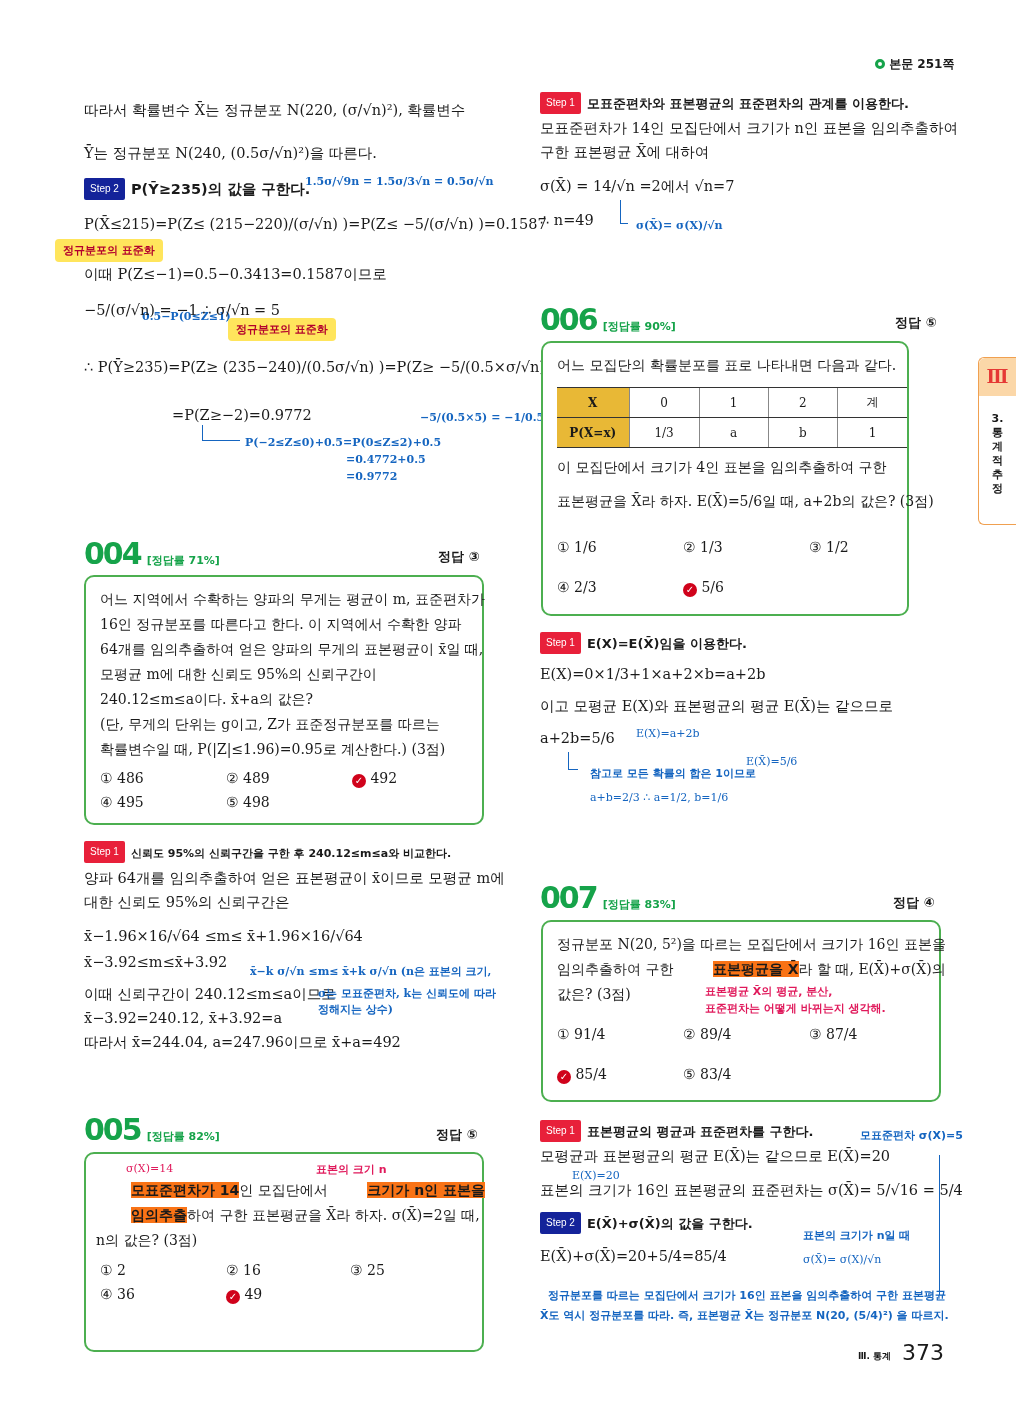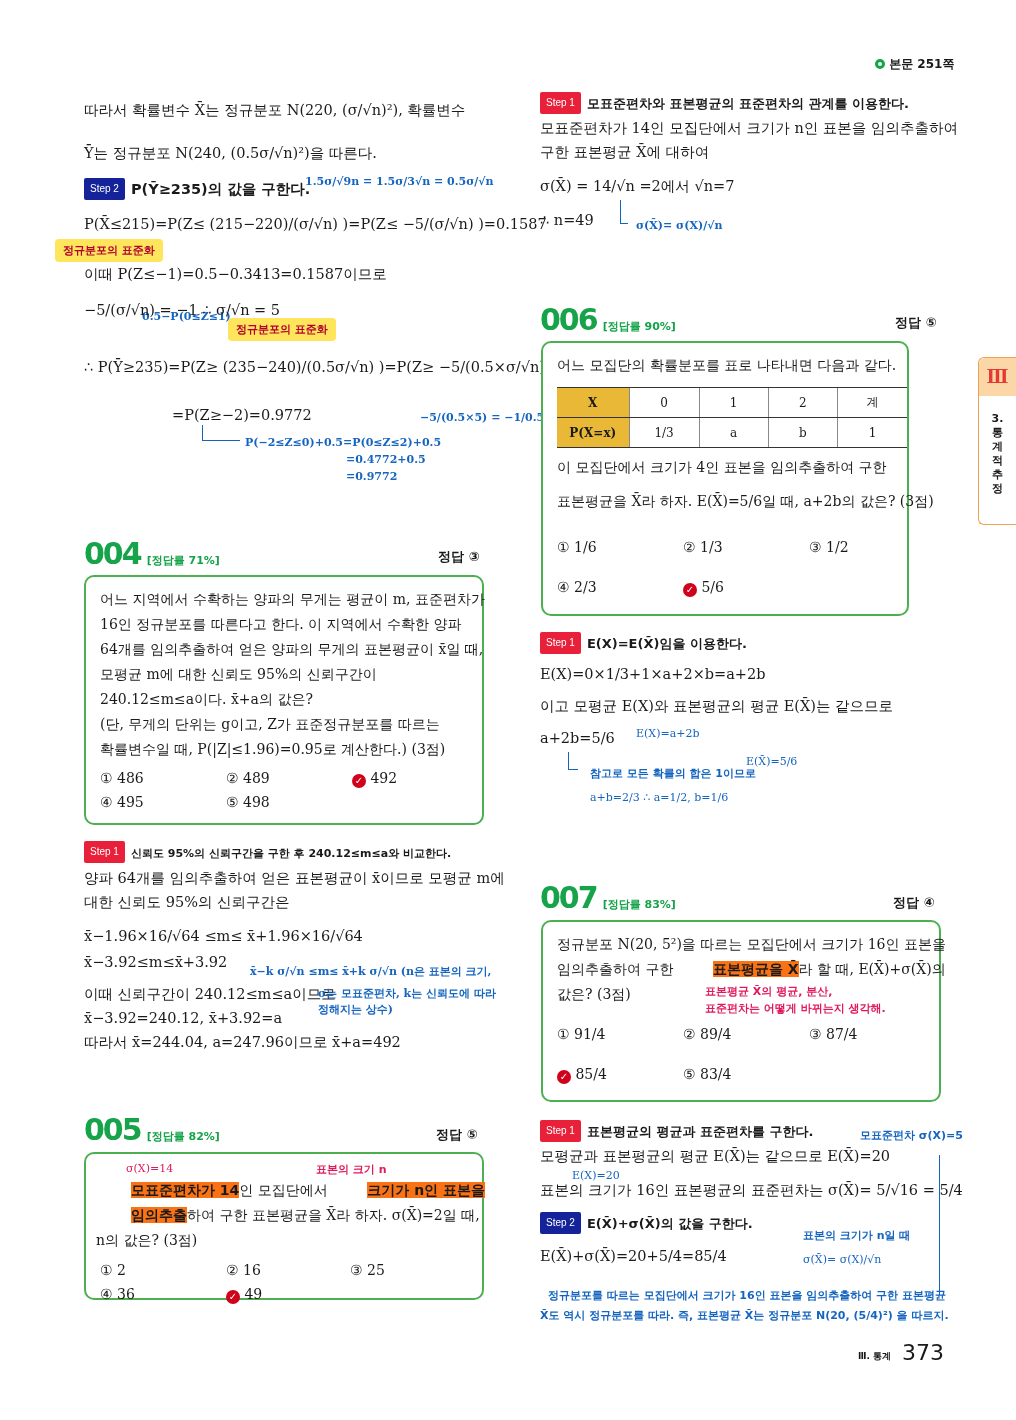--- a/index.html
+++ b/index.html
@@ -100,21 +100,21 @@
 <div class="line blue small bold" style="left:318px;top:984px;">σ는 모표준편차, k는 신뢰도에 따라</div>
 <div class="line blue small bold" style="left:318px;top:1000px;">정해지는 상수)</div>
 <div class="line" style="left:84px;top:1008px;">x̄−3.92=240.12, x̄+3.92=a</div>
 <div class="line" style="left:84px;top:1032px;">따라서 x̄=244.04, a=247.96이므로 x̄+a=492</div>
 
 <div class="qhead" style="left:84px;top:1112px;">
   <span class="qnum">005</span>
   <span class="qrate">[정답률 82%]</span>
 </div>
 <div class="ans" style="left:436px;top:1126px;">정답 ⑤</div>
-<div class="qbox" style="left:84px;top:1152px;width:400px;height:148px;">
+<div class="qbox" style="left:84px;top:1152px;width:400px;height:200px;">
   <div class="abs pink small" style="left:40px;top:8px;">σ(X)=14</div>
   <div class="abs pink small sans bold" style="left:230px;top:8px;">표본의 크기 n</div>
   <div class="qtext" style="left:10px;top:24px;">
     <div><span class="hl sans bold">모표준편차가 14</span><span>인 모집단에서 </span><span class="hl sans bold">크기가 n인 표본을</span></div>
     <div><span class="hl sans bold">임의추출</span><span>하여 구한 표본평균을 X̄라 하자. σ(X̄)=2일 때,</span></div>
     <div>n의 값은? (3점)</div>
   </div>
   <div class="choice" style="left:14px;top:108px;">① 2</div>
   <div class="choice" style="left:140px;top:108px;">② 16</div>
   <div class="choice" style="left:264px;top:108px;">③ 25</div>

